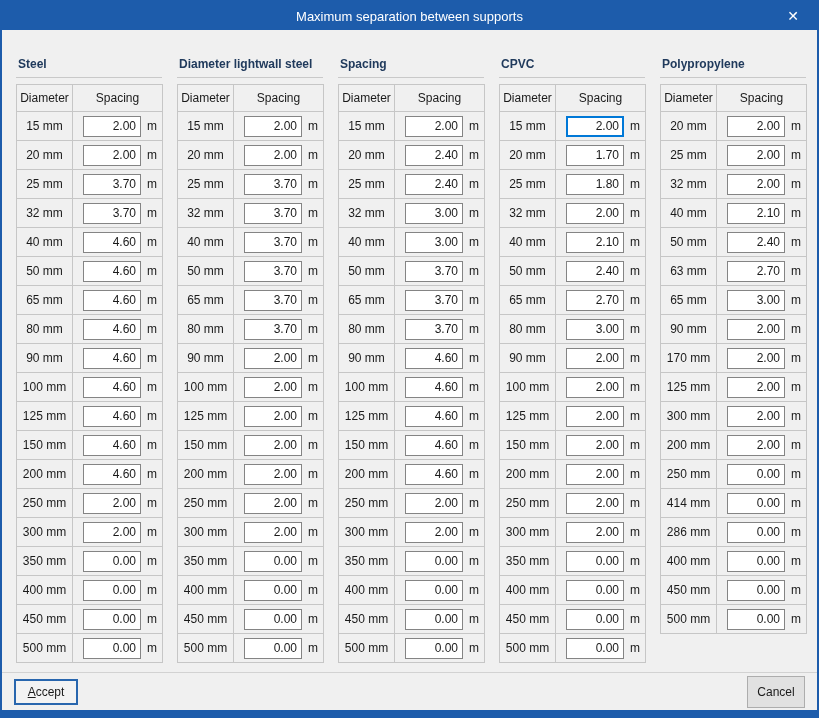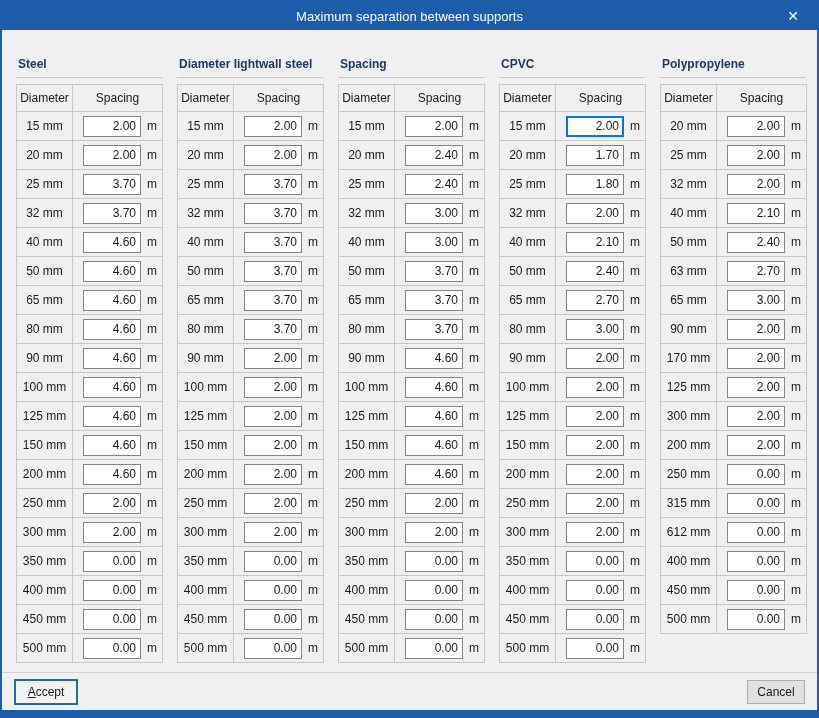--- a/index.html
+++ b/index.html
@@ -69,21 +69,21 @@
     padding:10px 12px;
   }
   button { font-family:inherit; font-size:12px; color:#1a1a1a; cursor:pointer; }
   .accept-button {
     min-width:64px; height:26px;
     background:#f3f3f3;
     border:2px solid var(--accept-border,#2866ae);
   }
   .accept-button u { text-decoration:underline; }
   .cancel-button {
-    min-width:58px; height:24px;
+    min-width:58px; height:32px;
     background:#e1e1e1;
     border:1px solid #adadad;
   }
 </style>
 </head>
 <body>
 
 <div class="window">
   <div class="titlebar">
     <span>Maximum separation between supports</span>
@@ -954,30 +954,30 @@
             <tr>
               <td class="col-d">250 mm</td>
               <td class="col-s">
                 <div class="spacing-wrap">
                   <input type="text" class="spacing-input" value="0.00" style="">
                   <span class="unit">m</span>
                 </div>
               </td>
             </tr>
             <tr>
-              <td class="col-d">315 mm</td>
-              <td class="col-s">
-                <div class="spacing-wrap">
-                  <input type="text" class="spacing-input" value="0.00" style="">
-                  <span class="unit">m</span>
-                </div>
-              </td>
-            </tr>
-            <tr>
-              <td class="col-d">612 mm</td>
+              <td class="col-d">414 mm</td>
+              <td class="col-s">
+                <div class="spacing-wrap">
+                  <input type="text" class="spacing-input" value="0.00" style="">
+                  <span class="unit">m</span>
+                </div>
+              </td>
+            </tr>
+            <tr>
+              <td class="col-d">286 mm</td>
               <td class="col-s">
                 <div class="spacing-wrap">
                   <input type="text" class="spacing-input" value="0.00" style="">
                   <span class="unit">m</span>
                 </div>
               </td>
             </tr>
             <tr>
               <td class="col-d">400 mm</td>
               <td class="col-s">

